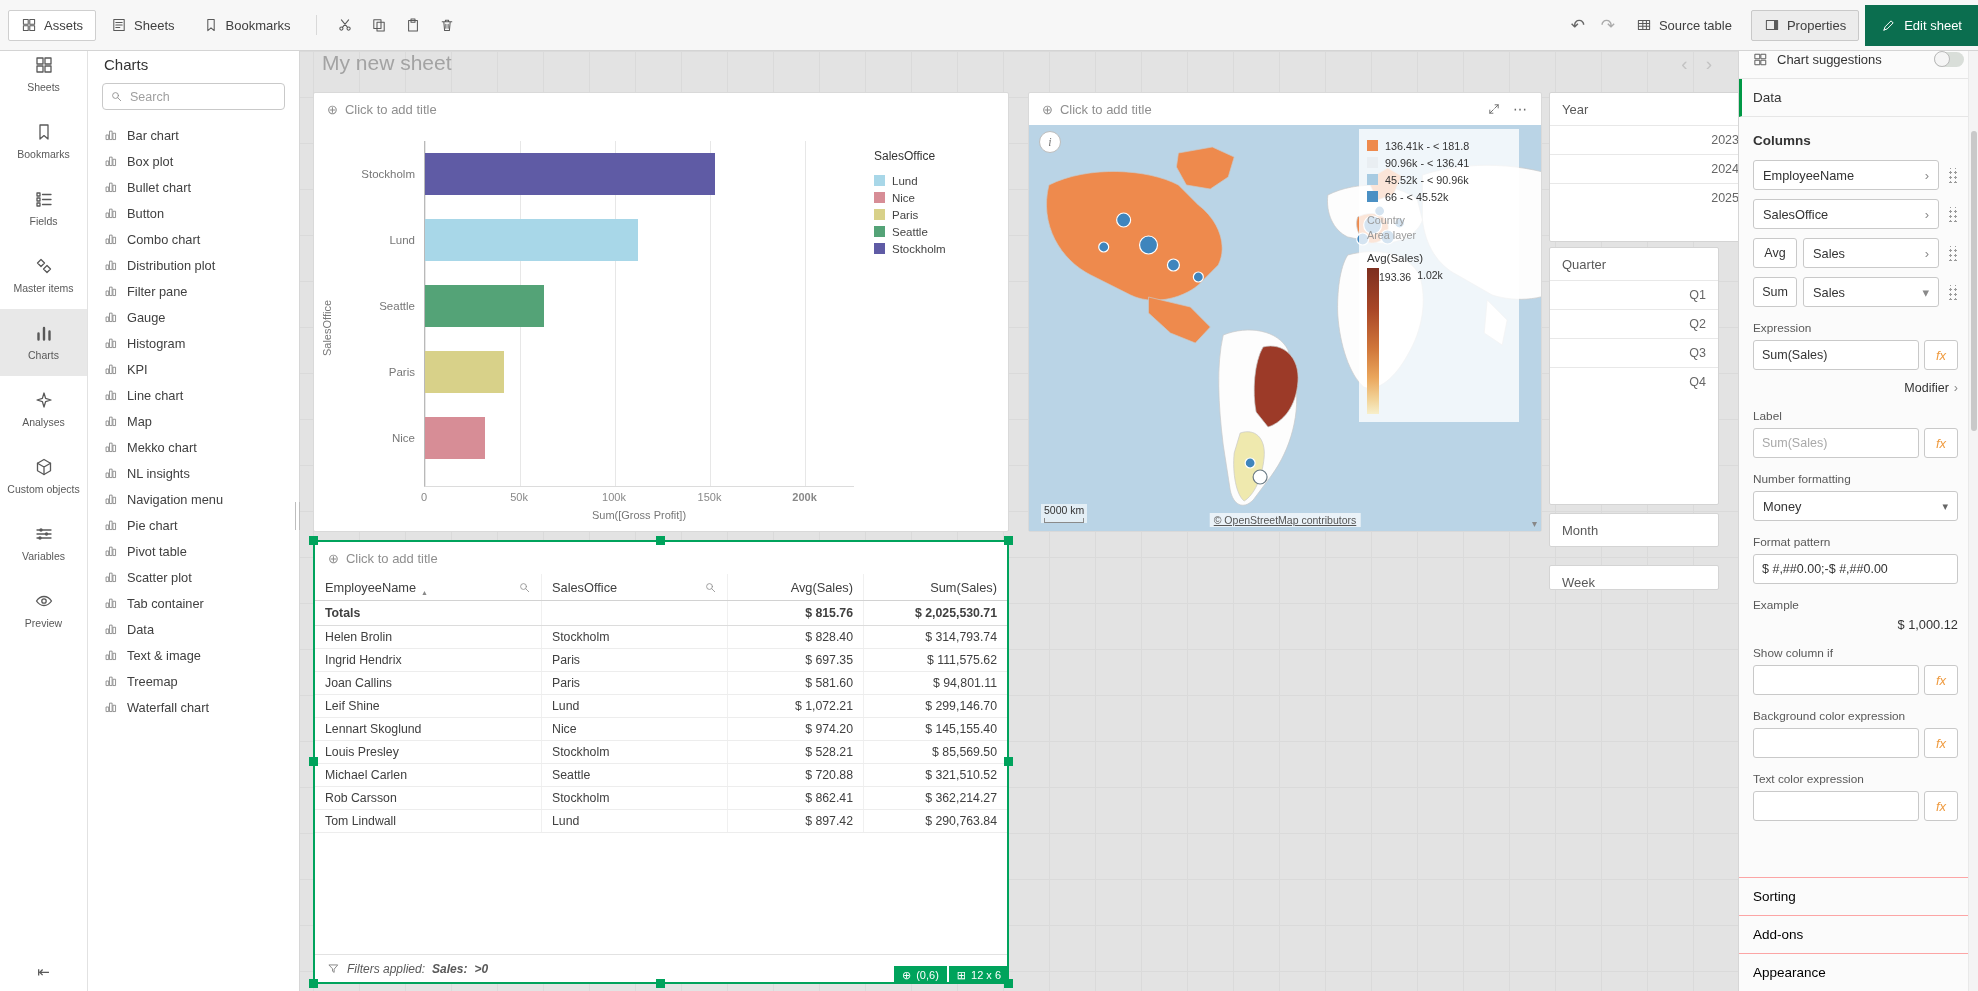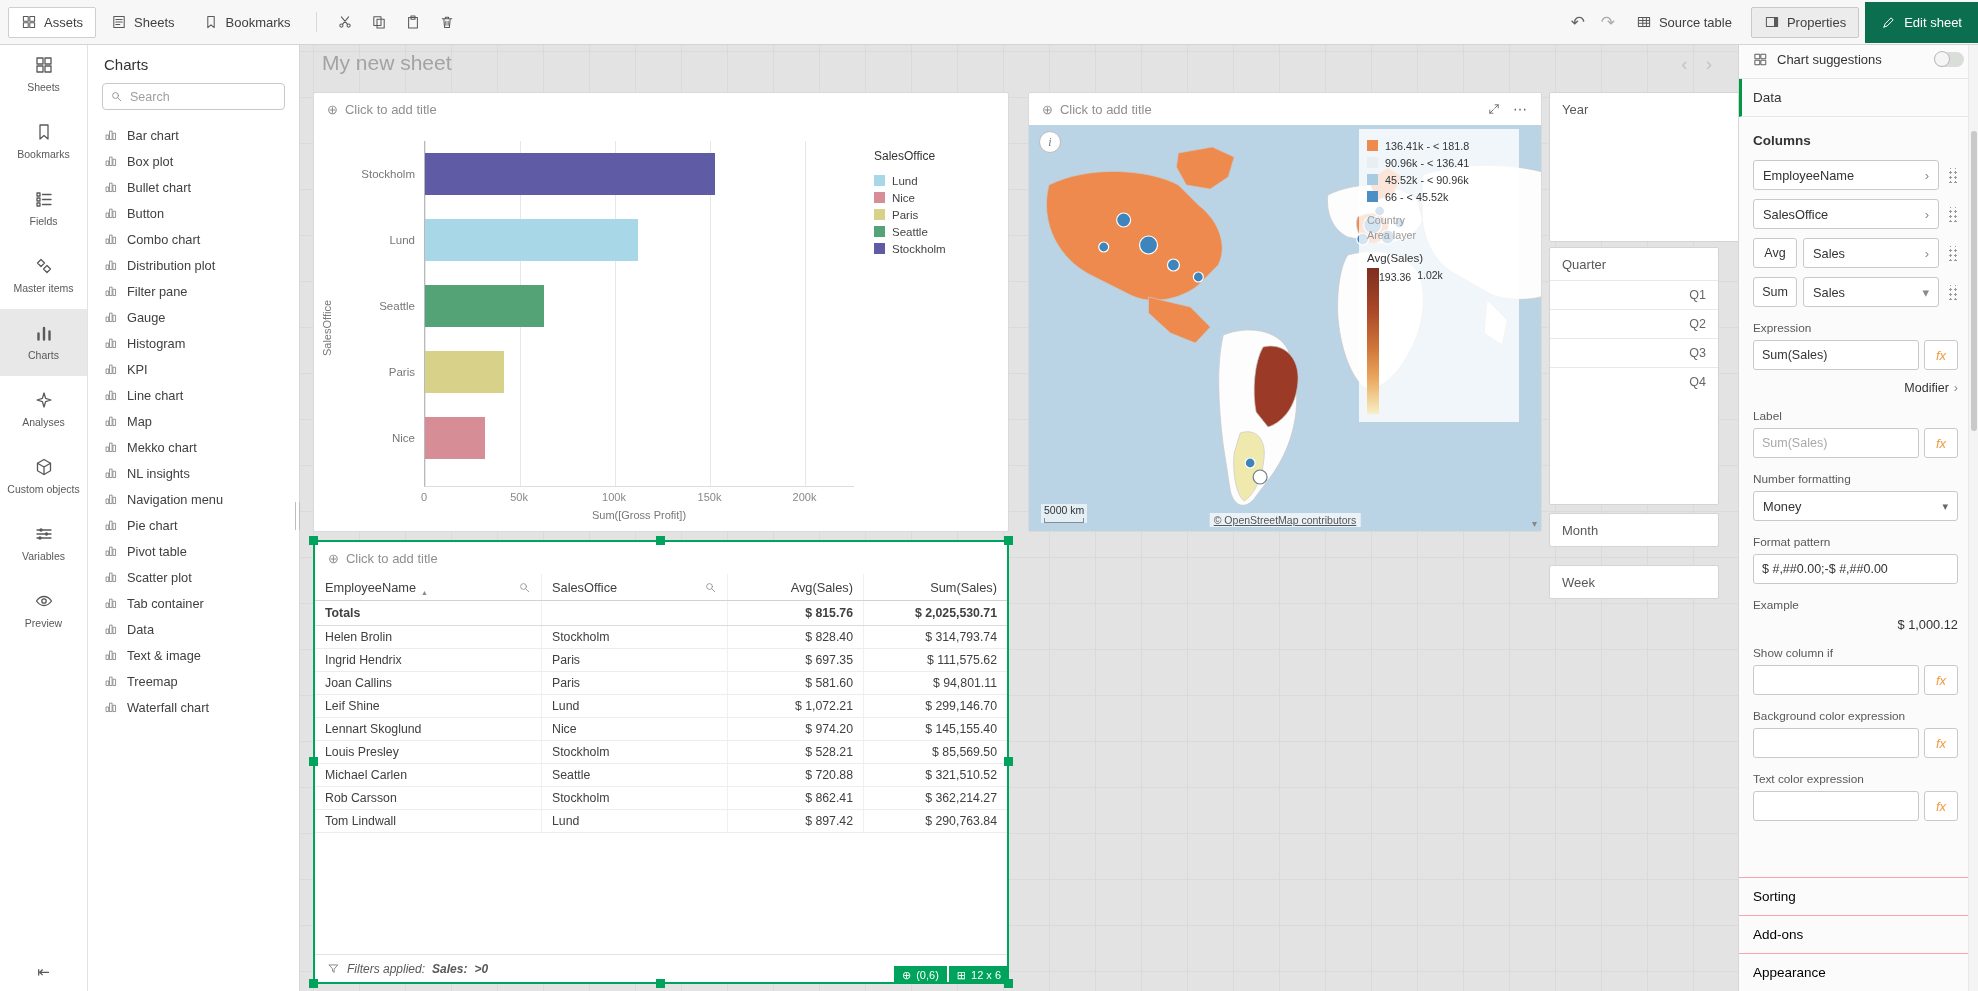--- a/index.html
+++ b/index.html
@@ -3,21 +3,21 @@
 <meta charset="utf-8">
 <style>
 *{box-sizing:border-box;margin:0;padding:0}
 html,body{width:1978px;height:991px;overflow:hidden}
 body{font-family:"Liberation Sans",sans-serif;background:#e4e4e4;color:#333}
 #app{position:relative;width:1978px;height:991px}
 
 svg.ic{fill:none;stroke:currentColor;stroke-width:1.3;stroke-linecap:round;stroke-linejoin:round;display:inline-block;vertical-align:middle}
 
 
-.topbar{position:absolute;left:0;top:0;width:100%;height:45px;background:#f7f7f7;border-bottom:1px solid #d4d4d4;display:flex;align-items:flex-start;z-index:30}
+.topbar{position:absolute;left:0;top:0;width:100%;height:51px;background:#f7f7f7;border-bottom:1px solid #d4d4d4;display:flex;align-items:flex-start;z-index:30}
 .tb-left{display:flex;align-items:center;height:100%;padding-left:8px;gap:2px}
 .tb-tab{display:flex;align-items:center;gap:7px;height:31px;padding:0 12px;font-size:13px;color:#404040;border:1px solid transparent;border-radius:2px;cursor:pointer}
 .tb-tab.active{background:#fff;border-color:#cfcfcf}
 .tb-tab .ic,.tb-btn .ic{width:16px;height:16px;color:#595959}
 .tb-sep{width:1px;height:20px;background:#d9d9d9;margin:0 10px}
 .tb-ibtn{width:32px;height:30px;display:flex;align-items:center;justify-content:center;color:#595959}
 .tb-ibtn .ic{width:16px;height:16px}
 .tb-right{margin-left:auto;display:flex;align-items:center;height:100%}
 .tb-arrow{font-size:17px;color:#666;width:30px;text-align:center}
 .tb-arrow.dim{color:#ababab}
@@ -95,21 +95,21 @@
 .map-scale{position:absolute;left:12px;bottom:8px;font-size:10.5px;color:#333;background:rgba(255,255,255,0.6);padding:0 3px}
 .map-scale .bracket{height:5px;border:1px solid #8a8a8a;border-top:none;margin-top:2px}
 .map-attrib{position:absolute;left:50%;bottom:4px;transform:translateX(-50%);font-size:10.5px;color:#555;background:rgba(255,255,255,0.7);padding:1px 4px;text-decoration:underline;white-space:nowrap}
 .map-caret{position:absolute;right:4px;bottom:2px;font-size:10px;color:#888}
 
 
 .fpane{position:absolute;background:#fff;border:1px solid #d4d4d4;border-radius:2px}
 #paneYear{left:1249px;top:51px;width:203px;height:150px}
 #paneQuarter{left:1249px;top:206px;width:170px;height:258px}
 #paneMonth{left:1249px;top:472px;width:170px;height:34px}
-#paneWeek{left:1249px;top:524px;width:170px;height:34px}
+#paneWeek{left:1249px;top:524px;width:170px;height:25px}
 .fp-title{height:32px;display:flex;align-items:center;padding:0 12px;font-size:13px;color:#595959}
 .fp-row{height:29px;display:flex;align-items:center;justify-content:flex-end;padding:0 12px;border-top:1px solid #e8e8e8;font-size:12.5px;color:#666}
 
 
 #tableCard{left:13px;top:499px;width:696px;height:444px;border:2px solid #00a35c}
 .handle{position:absolute;width:9px;height:9px;background:#00a35c;z-index:5}
 .h-nw{left:-6px;top:-6px}.h-n{left:50%;margin-left:-5px;top:-6px}.h-ne{right:-6px;top:-6px}
 .h-w{left:-6px;top:50%;margin-top:-5px}.h-e{right:-6px;top:50%;margin-top:-5px}
 .h-sw{left:-6px;bottom:-6px}.h-s{left:50%;margin-left:-5px;bottom:-6px}.h-se{right:-6px;bottom:-6px}
 .t-row{display:flex;align-items:stretch;border-bottom:1px solid #ededed;height:23px;font-size:12.3px;color:#404040}
@@ -605,21 +605,21 @@
                   <div class="bc-bar" style="width: 14.1%; background: rgb(215, 141, 150);"></div>
                 </div>
               </div>
           </div>
           <div class="bc-xaxis">
 
           <span class="bc-tick" style="left: 0%;">0</span>
               <span class="bc-tick" style="left: 22.1%;">50k</span>
               <span class="bc-tick" style="left: 44.2%;">100k</span>
               <span class="bc-tick" style="left: 66.4%;">150k</span>
-              <span class="bc-tick" style="left: 88.5%;">200k</span>
+              <span class="bc-tick" style="left: 88.5%; font-weight: bold;">200k</span>
             </div>
           <div class="bc-xlabel">Sum([Gross Profit])</div>
         </div>
         <div class="bc-legend">
           <h3>SalesOffice</h3>
           <div>
 
               <div class="lg-item">
                 <span class="lg-sw" style="background: rgb(168, 215, 232);"></span>
                 <span>Lund</span>
@@ -744,20 +744,26 @@
           <span>5000 km</span>
           <div class="bracket"></div>
         </div>
         <div class="map-attrib">© OpenStreetMap contributors</div>
         <span class="map-caret">▾</span>
       </div>
     </section>
 
     <section class="fpane" id="paneYear">
       <div class="fp-title">Year</div>
+      <div>
+
+      <div class="fp-row">2023</div>
+          <div class="fp-row">2024</div>
+          <div class="fp-row">2025</div>
+        </div>
     </section>
     <section class="fpane" id="paneQuarter">
       <div class="fp-title">Quarter</div>
       <div>
 
       <div class="fp-row">Q1</div>
           <div class="fp-row">Q2</div>
           <div class="fp-row">Q3</div>
           <div class="fp-row">Q4</div>
         </div>

